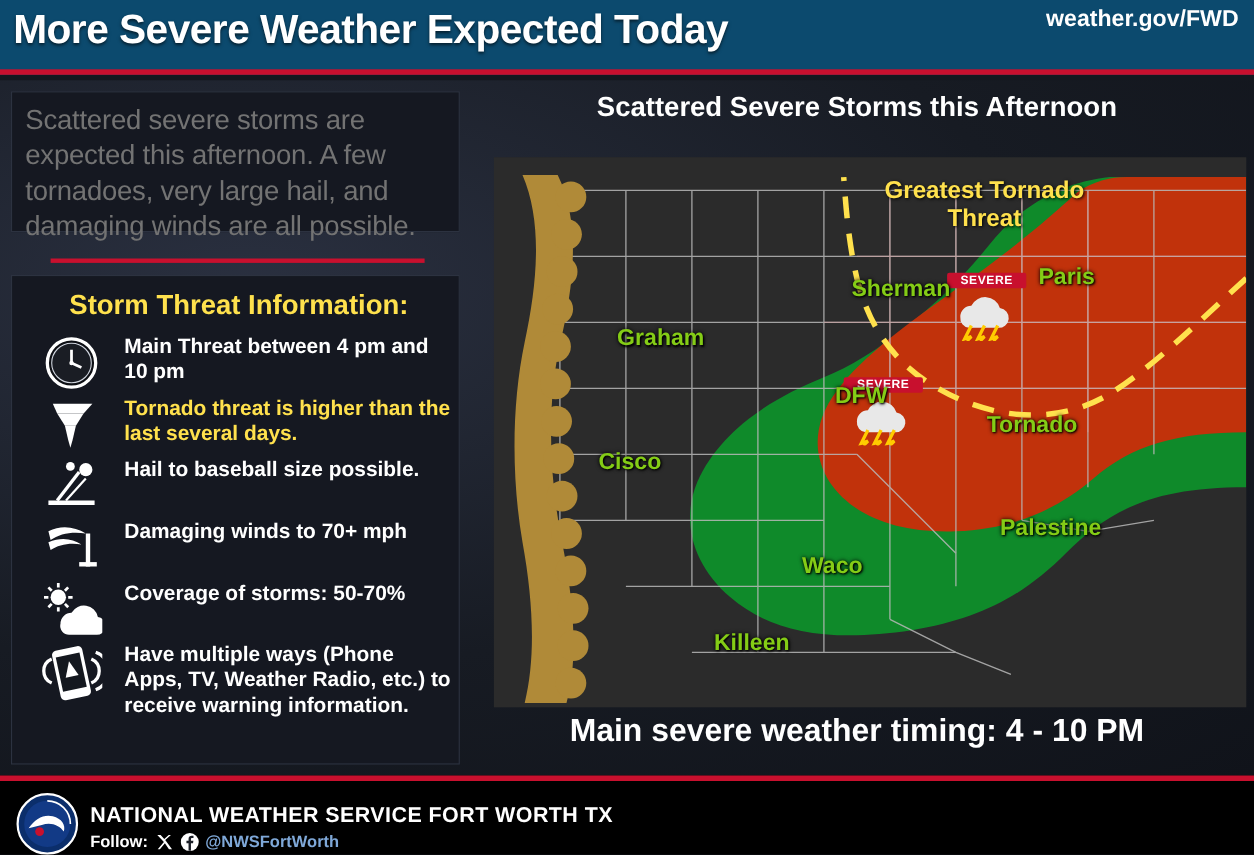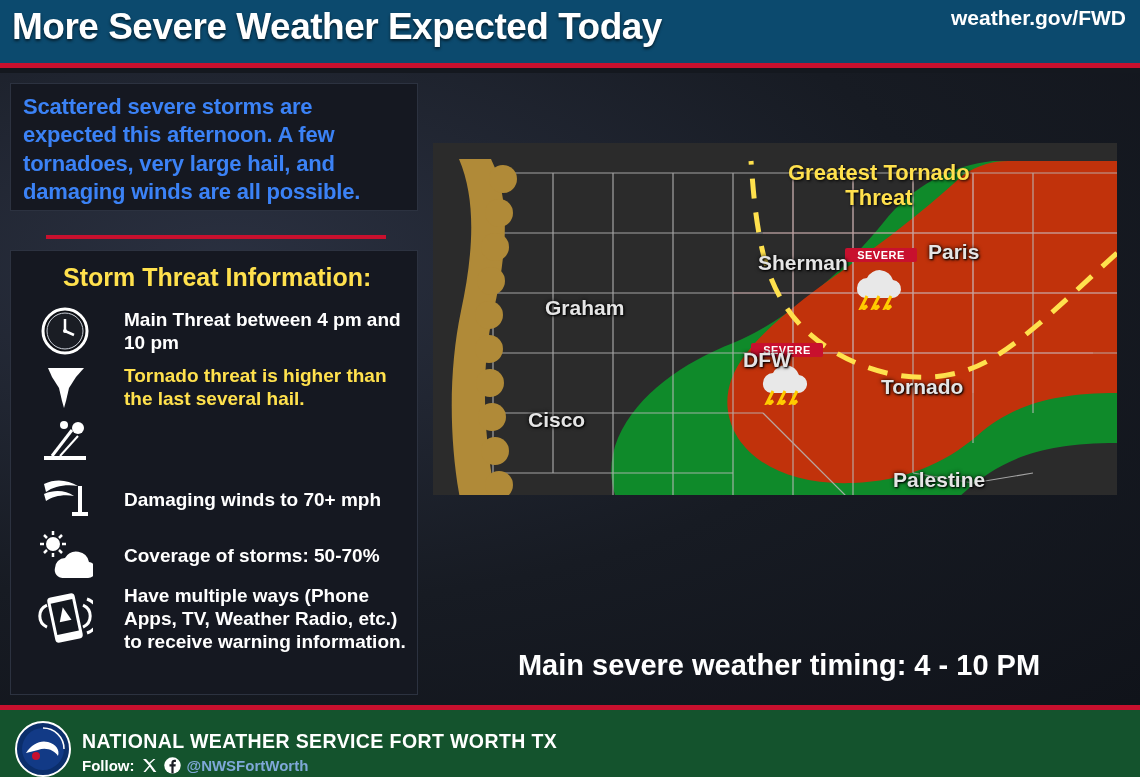--- a/index.html
+++ b/index.html
@@ -47,45 +47,44 @@
   .left-col {
     position: absolute; left: 10px; top: 10px; width: 408px; height: 612px;
   }
   .summary-box {
     position: absolute; left: 0; top: 0; width: 408px; height: 128px;
     background: #151821;
     border: 1px solid #2c3240;
     padding: 9px 10px 0 12px;
   }
   .summary-text {
-    font-size: 22px; font-weight: bold; color: #3b82f6; line-height: 1.29;
+    font-size: 25px; font-weight: normal; color: #737373; line-height: 1.29;
     letter-spacing: -0.2px;
   }
   .divider {
     position: absolute; left: 36px; top: 152px; width: 340px; height: 4px;
     background: #c8102e;
   }
   .threat-box {
     position: absolute; left: 0; top: 167px; width: 408px; height: 445px;
     background: #151821;
     border: 1px solid #2c3240;
   }
   .threat-title {
     position: absolute; left: 52px; top: 12px;
     font-size: 25px; font-weight: bold; color: #ffe14d;
   }
   .threat-list {
     position: absolute; left: 0; top: 52px; width: 408px;
   }
   .threat-item {
     position: relative;
-    display: flex; align-items: center;
+    display: flex; align-items: flex-start;
     min-height: 56px;
     padding: 0 8px 0 6px;
-    gap: 11px;
   }
   .threat-icon {
     width: 96px; flex: 0 0 96px;
     display: flex; align-items: center; justify-content: center;
     color: #ffffff;
   }
   .threat-label {
     flex: 1;
     font-size: 19px; font-weight: bold; color: #ffffff; line-height: 1.2;
     padding-top: 2px;
@@ -95,32 +94,32 @@
   
   .map-area {
     position: absolute; left: 428px; top: 10px; width: 702px; height: 612px;
   }
   .map-title {
     position: absolute; left: 0; top: 0; width: 702px;
     text-align: center;
     font-size: 25px; font-weight: bold; color: #ffffff;
   }
   .map-canvas {
-    position: absolute; left: 5px; top: 60px; width: 684px; height: 352px;
+    position: absolute; left: 21px; top: 60px; width: 684px; height: 500px;
     background: #2b2b2b;
     overflow: hidden;
   }
   .map-footer {
     position: absolute; left: 0; top: 566px; width: 702px;
     text-align: center;
     font-size: 29px; font-weight: bold; color: #ffffff;
   }
   .city-label {
     position: absolute;
-    font-size: 21px; font-weight: bold; color: #e5e5e5;
+    font-size: 21px; font-weight: bold; color: #84cc16;
     text-shadow: 0 0 4px #000, 1px 1px 2px #000;
     white-space: nowrap;
   }
   .tornado-label {
     position: absolute;
     font-size: 22px; font-weight: bold; color: #ffe14d;
     text-align: center; line-height: 1.12;
     text-shadow: 1px 1px 3px #000;
     white-space: nowrap;
   }
@@ -132,21 +131,21 @@
     background: #c8102e; color: #ffffff;
     font-size: 11px; font-weight: bold; text-align: center;
     letter-spacing: .5px;
     padding: 1px 0;
     border-radius: 2px;
   }
 
   
   .footer {
     position: absolute; left: 0; top: 705px; width: 1140px; height: 72px;
-    background: #14532d;
+    background: #000000;
     border-top: 5px solid #c8102e;
   }
   .nws-text {
     position: absolute; left: 82px; top: 20px;
     font-size: 19.5px; font-weight: bold; color: #ffffff; letter-spacing: .4px;
   }
   .follow-row {
     position: absolute; left: 82px; top: 47px;
     display: flex; align-items: center; gap: 6px;
   }
@@ -197,33 +196,34 @@
           </div>
 
           <div class="threat-item">
             <div class="threat-icon">
               <svg width="54" height="54" viewBox="0 0 54 54">
                 <path d="M10 8 H46 L38 17 H14 Z" fill="#ffffff"></path>
                 <path d="M14 17 H38 L31 28 H21 Z" fill="#ffffff"></path>
                 <path d="M21 28 H31 L28 41 L26 48 L24 41 Z" fill="#ffffff"></path>
               </svg>
             </div>
-            <div class="threat-label yellow">Tornado threat is higher than the last several hail.</div>
+            <div class="threat-label yellow">Tornado threat is higher than the last several days.</div>
           </div>
 
           <div class="threat-item">
             <div class="threat-icon">
               <svg width="54" height="54" viewBox="0 0 54 54">
                 <path d="M6 40 H48 V44 H6 Z" fill="#ffffff"></path>
                 <path d="M14 40 L34 14" stroke="#ffffff" stroke-width="3"></path>
                 <path d="M22 40 L40 20" stroke="#ffffff" stroke-width="2"></path>
                 <circle cx="40" cy="12" r="6" fill="#ffffff"></circle>
                 <circle cx="26" cy="9" r="4" fill="#ffffff"></circle>
               </svg>
             </div>
+            <div class="threat-label">Hail to baseball size possible.</div>
           </div>
 
           <div class="threat-item">
             <div class="threat-icon">
               <svg width="54" height="54" viewBox="0 0 54 54">
                 <path d="M6 12 C18 6, 30 8, 40 14 C28 12, 16 14, 8 20 Z" fill="#ffffff"></path>
                 <path d="M6 22 C18 17, 28 19, 36 24 C26 22, 15 24, 8 29 Z" fill="#ffffff"></path>
                 <rect x="40" y="14" width="4" height="30" fill="#ffffff"></rect>
                 <rect x="34" y="40" width="16" height="4" fill="#ffffff"></rect>
               </svg>
@@ -265,20 +265,21 @@
               </svg>
             </div>
             <div class="threat-label">Have multiple ways (Phone Apps, TV, Weather Radio, etc.) to receive warning information.</div>
           </div>
 
         </div>
       </div>
     </div>
 
     <div class="map-area">
+      <div class="map-title">Scattered Severe Storms this Afternoon</div>
 
       <div class="map-canvas">
         <svg width="684" height="500" viewBox="0 0 684 500">
           <rect x="0" y="0" width="684" height="500" fill="#2b2b2b"></rect>
 
           <path d="M684 18 L684 300 C600 300 560 320 520 360 C480 400 440 420 380 430
                    C300 442 250 430 215 400 C180 370 170 330 185 295
                    C205 250 250 220 300 200 C350 180 410 130 450 80
                    C480 42 520 22 560 18 Z" fill="#0f8a2a"></path>
 

